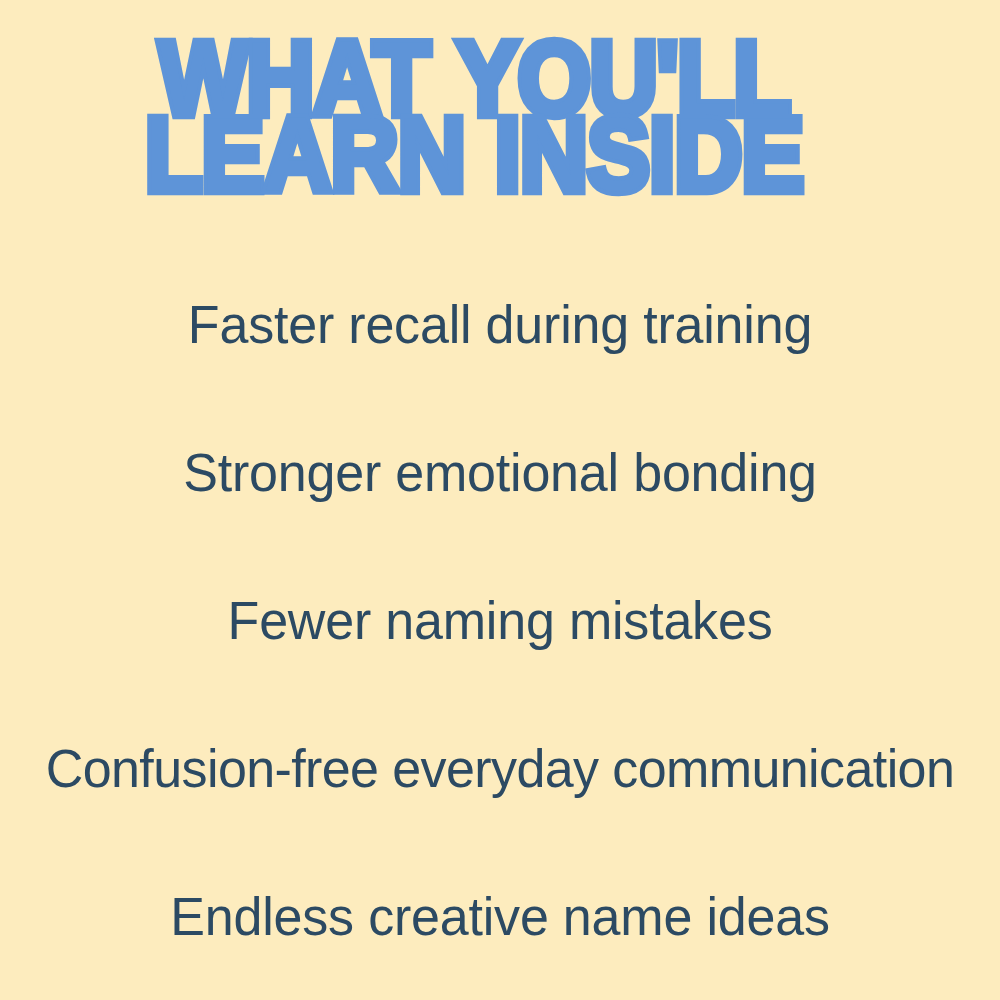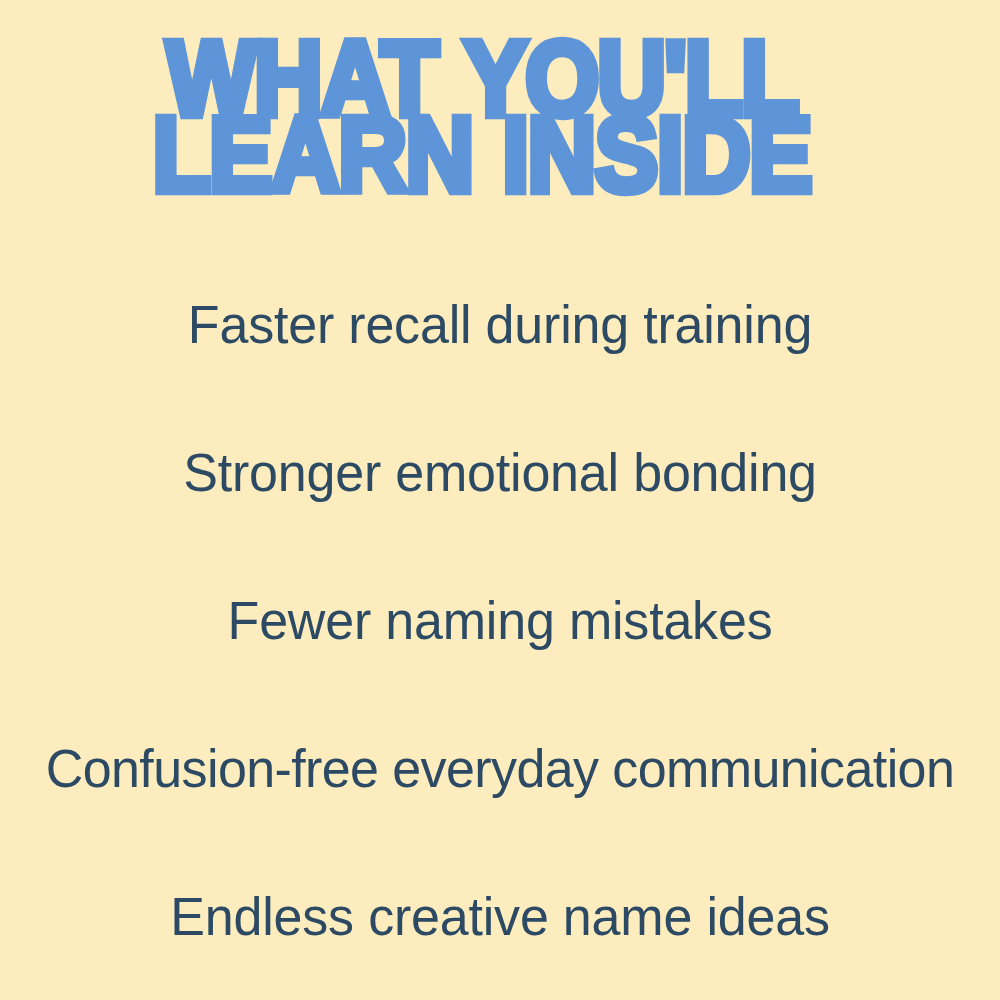--- a/index.html
+++ b/index.html
@@ -24,21 +24,21 @@
     box-sizing: border-box;
     display: flex;
     flex-direction: column;
     align-items: center;
   }
 
   
   .headline {
     position: absolute;
     top: 34px;
-    left: 8px;
+    left: 0;
     width: 948px;
     text-align: center;
     user-select: none;
   }
 
   .headline-line {
     display: block;
     color: #5e94d8;
     font-family: "Liberation Sans Narrow", "Liberation Sans", "DejaVu Sans", sans-serif;
     font-weight: 900;

